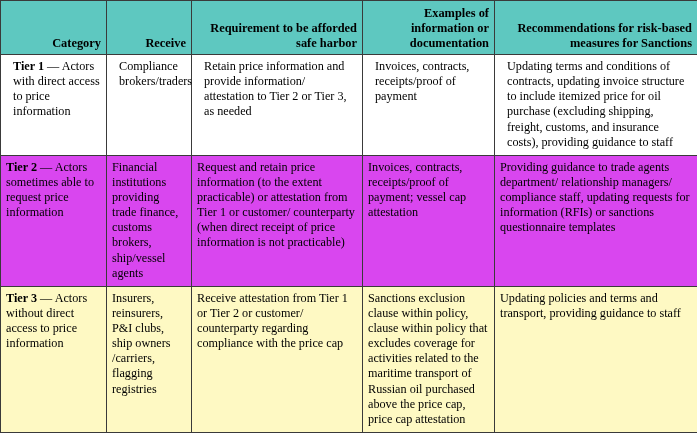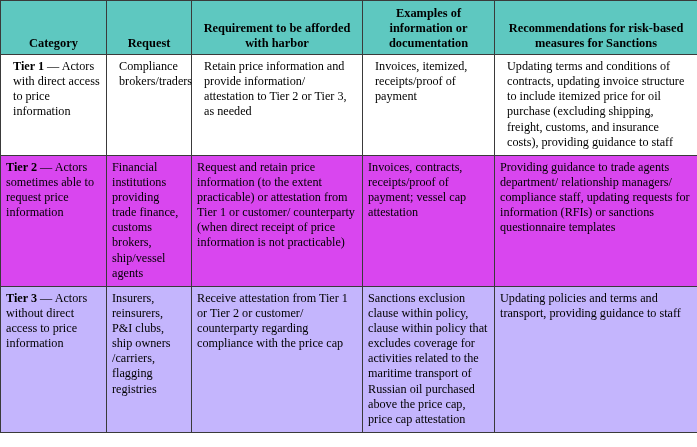--- a/index.html
+++ b/index.html
@@ -35,24 +35,25 @@
     line-height: 1.24;
   }
   table.safe-harbor thead th {
     background: #5ec8c0;
     font-weight: bold;
     font-size: 12.4px;
     line-height: 1.2;
     vertical-align: bottom;
     height: 46px;
     padding-bottom: 3px;
+    text-align: right;
   }
   table.safe-harbor tbody tr.row-tier1 td { background: #ffffff; padding-left: 12px; }
   table.safe-harbor tbody tr.row-tier2 td { background: #d946ef; }
-  table.safe-harbor tbody tr.row-tier3 td { background: #c4b5fd; }
+  table.safe-harbor tbody tr.row-tier3 td { background: #fef9c3; }
   .tier-label { font-weight: bold; }
   .tier-rest { font-weight: normal; }
   col.c0 { width: 106px; }
   col.c1 { width: 85px; }
   col.c2 { width: 171px; }
   col.c3 { width: 132px; }
   col.c4 { width: 203px; }
   td.cell-tier { }
 </style>
 </head>
@@ -63,32 +64,32 @@
     <colgroup>
       <col class="c0">
         <col class="c1">
         <col class="c2">
         <col class="c3">
         <col class="c4">
     </colgroup>
     <thead>
       <tr>
         <th>Category</th>
-        <th>Request</th>
-        <th>Requirement to be afforded with harbor</th>
+        <th>Receive</th>
+        <th>Requirement to be afforded safe harbor</th>
         <th>Examples of information or documentation</th>
         <th>Recommendations for risk-based measures for Sanctions</th>
       </tr>
     </thead>
     <tbody>
       <tr class="row-tier1">
         <td class="cell-tier"><span class="tier-label">Tier 1</span><span class="tier-rest"> — Actors with direct access to price information</span></td>
         <td>Compliance brokers/traders</td>
         <td>Retain price information and provide information/ attestation to Tier 2 or Tier 3, as needed</td>
-        <td>Invoices, itemized, receipts/proof of payment</td>
+        <td>Invoices, contracts, receipts/proof of payment</td>
         <td>Updating terms and conditions of contracts, updating invoice structure to include itemized price for oil purchase (excluding shipping, freight, customs, and insurance costs), providing guidance to staff</td>
       </tr>
       <tr class="row-tier2">
         <td class="cell-tier"><span class="tier-label">Tier 2</span><span class="tier-rest"> — Actors sometimes able to request price information</span></td>
         <td>Financial institutions providing trade finance, customs brokers, ship/vessel agents</td>
         <td>Request and retain price information (to the extent practicable) or attestation from Tier 1 or customer/ counterparty (when direct receipt of price information is not practicable)</td>
         <td>Invoices, contracts, receipts/proof of payment; vessel cap attestation</td>
         <td>Providing guidance to trade agents department/ relationship managers/ compliance staff, updating requests for information (RFIs) or sanctions questionnaire templates</td>
       </tr>
       <tr class="row-tier3">

